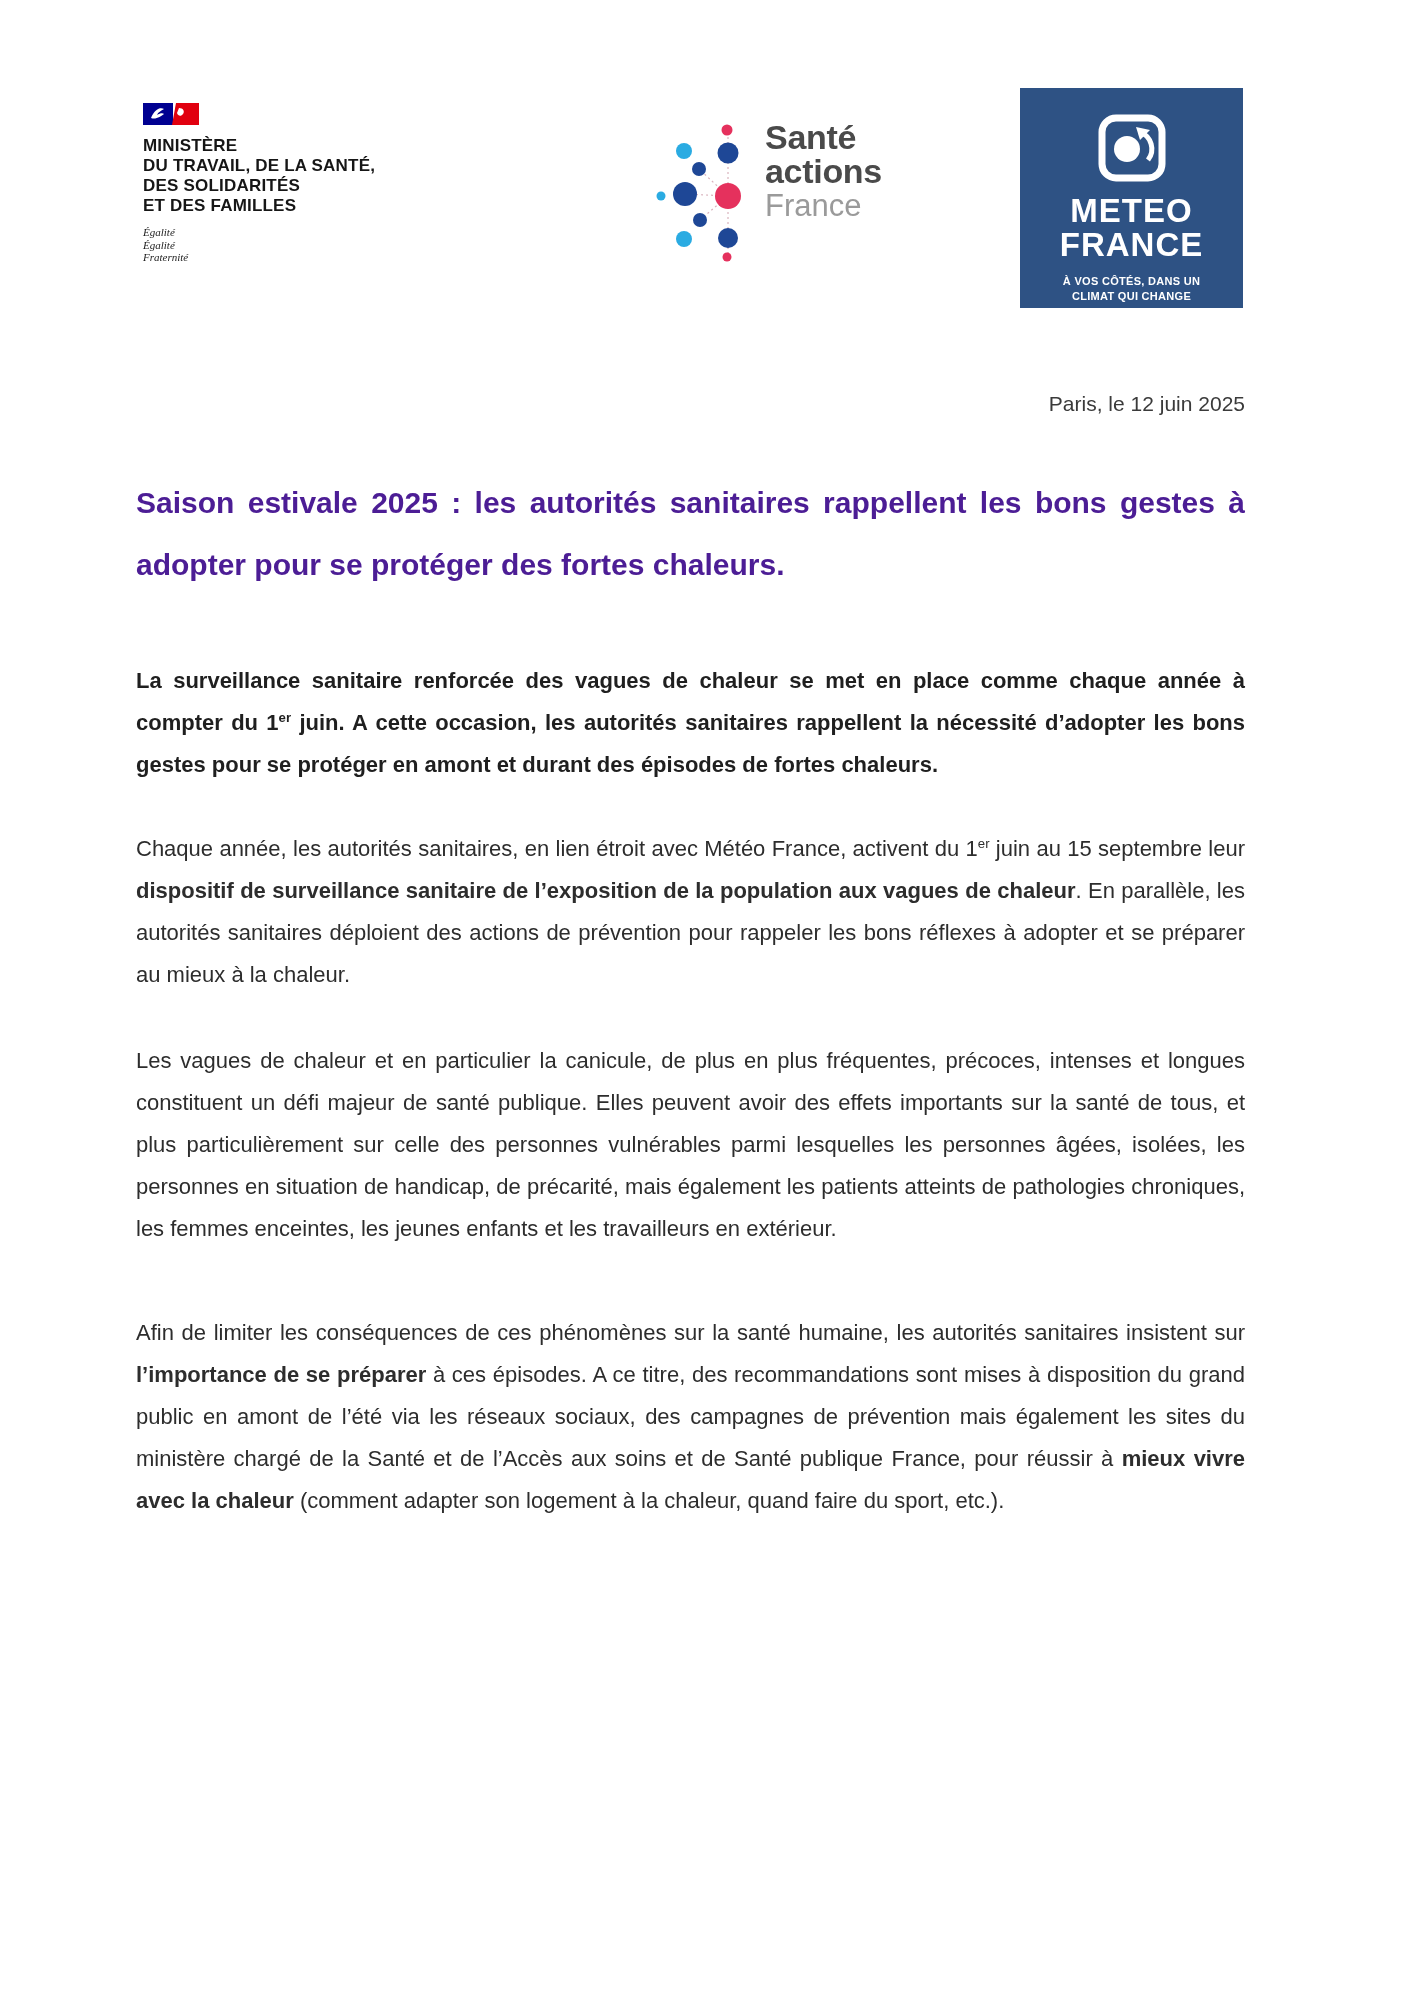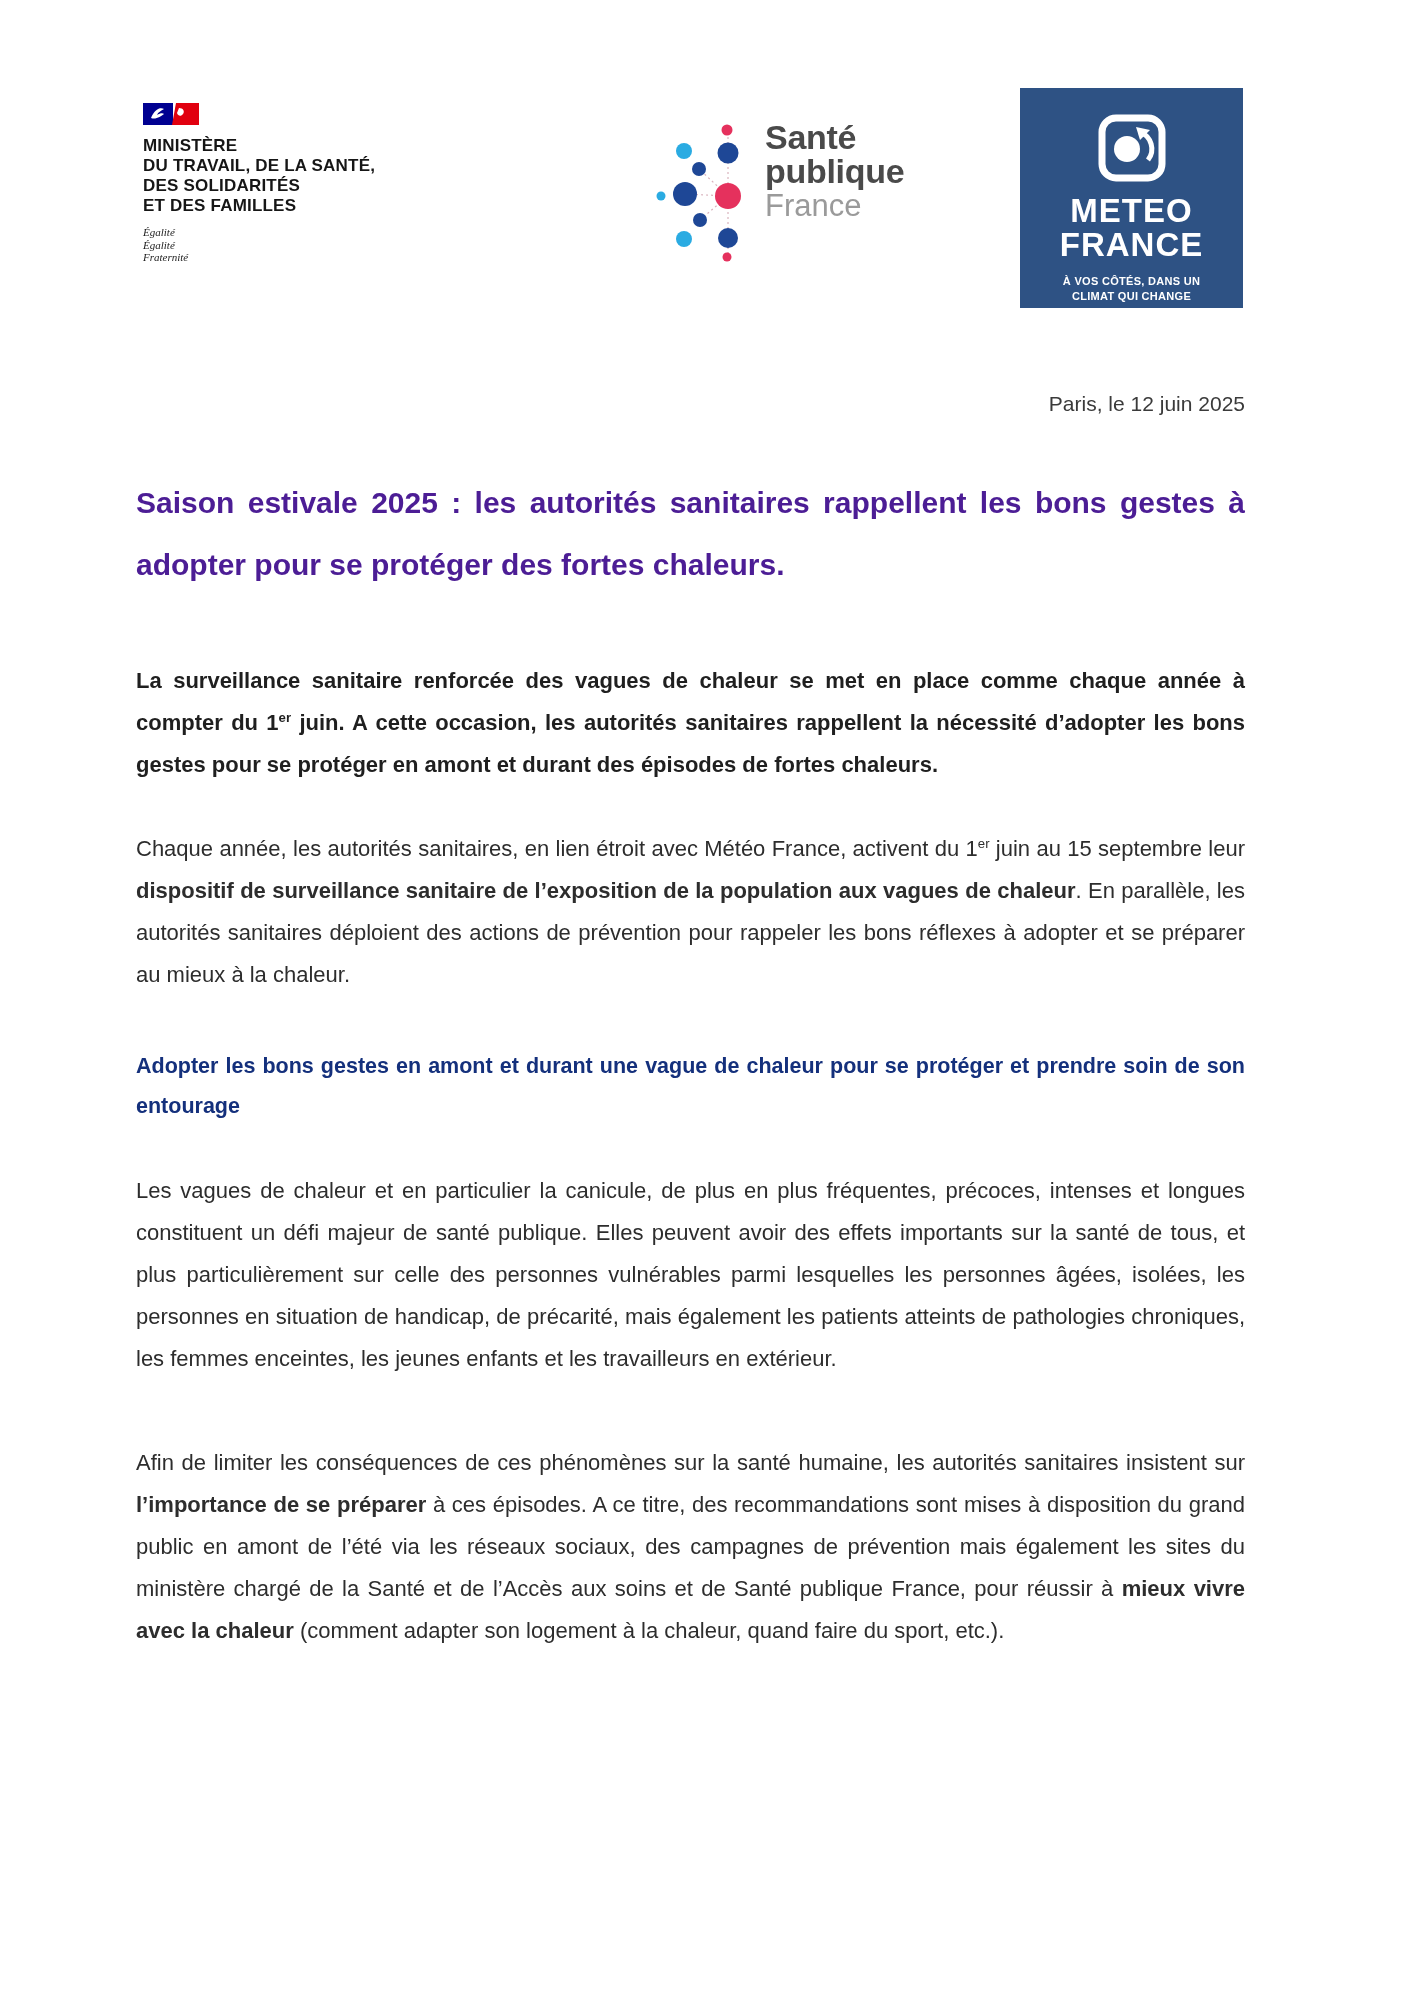--- a/index.html
+++ b/index.html
@@ -79,21 +79,21 @@
       <circle cx="40" cy="84" r="12" fill="#1e4796"></circle>
       <circle cx="16" cy="86" r="4.5" fill="#2aabe2"></circle>
       <circle cx="83" cy="86" r="13" fill="#e5315d"></circle>
       <circle cx="55" cy="110" r="7" fill="#1e4796"></circle>
       <circle cx="39" cy="129" r="8" fill="#2aabe2"></circle>
       <circle cx="83" cy="128" r="10" fill="#1e4796"></circle>
       <circle cx="82" cy="147" r="4.5" fill="#e5315d"></circle>
     </svg>
     <div class="spf-text">
       <div class="l1">Santé</div>
-      <div class="l2">publique</div>
+      <div class="l2">actions</div>
       <div class="l3">France</div>
     </div>
   </div>
 
   <div class="meteo">
     <svg width="72" height="72" viewBox="0 0 72 72">
       <rect x="6" y="6" width="60" height="60" rx="14" fill="none" stroke="#ffffff" stroke-width="7"></rect>
       <circle cx="31" cy="37" r="13" fill="#ffffff"></circle>
       <path d="M44,20 A18,18 0 0 1 52,48" fill="none" stroke="#ffffff" stroke-width="5"></path>
       <polygon points="40,15 54,18 44,28" fill="#ffffff"></polygon>
@@ -110,20 +110,19 @@
 
   <div class="content">
     <div class="date-line">Paris, le 12 juin 2025</div>
 
     <div class="doc-title">Saison estivale 2025 : les autorités sanitaires rappellent les bons gestes à adopter pour se protéger des fortes chaleurs.</div>
 
     <p class="body intro"><span style="font-weight: 700;">La surveillance sanitaire renforcée des vagues de chaleur se met en place comme chaque année à compter du 1</span><sup style="font-weight: 700;">er</sup><span style="font-weight: 700;"> juin. A cette occasion, les autorités sanitaires rappellent la nécessité d’adopter les bons gestes pour se protéger en amont et durant des épisodes de fortes chaleurs.</span></p>
 
     <p class="body p1"><span>Chaque année, les autorités sanitaires, en lien étroit avec Météo France, activent du 1</span><sup>er</sup><span> juin au 15 septembre leur </span><span style="font-weight: 700;">dispositif de surveillance sanitaire de l’exposition de la population aux vagues de chaleur</span><span>. En parallèle, les autorités sanitaires déploient des actions de prévention pour rappeler les bons réflexes à adopter et se préparer au mieux à la chaleur.</span></p>
 
-    <div class="subheading">Adopter les bons gestes en amont et durant une vague de chaleur pour se protéger et prendre soin de son entourage</div>
 
     <p class="body p2">Les vagues de chaleur et en particulier la canicule, de plus en plus fréquentes, précoces, intenses et longues constituent un défi majeur de santé publique. Elles peuvent avoir des effets importants sur la santé de tous, et plus particulièrement sur celle des personnes vulnérables parmi lesquelles les personnes âgées, isolées, les personnes en situation de handicap, de précarité, mais également les patients atteints de pathologies chroniques, les femmes enceintes, les jeunes enfants et les travailleurs en extérieur.</p>
 
     <p class="body p3"><span>Afin de limiter les conséquences de ces phénomènes sur la santé humaine, les autorités sanitaires insistent sur </span><span style="font-weight: 700;">l’importance de se préparer</span><span> à ces épisodes. A ce titre, des recommandations sont mises à disposition du grand public en amont de l’été via les réseaux sociaux, des campagnes de prévention mais également les sites du ministère chargé de la Santé et de l’Accès aux soins et de Santé publique France, pour réussir à </span><span style="font-weight: 700;">mieux vivre avec la chaleur</span><span> (comment adapter son logement à la chaleur, quand faire du sport, etc.).</span></p>
   </div>
 
 </div>
 
 </body></html>

